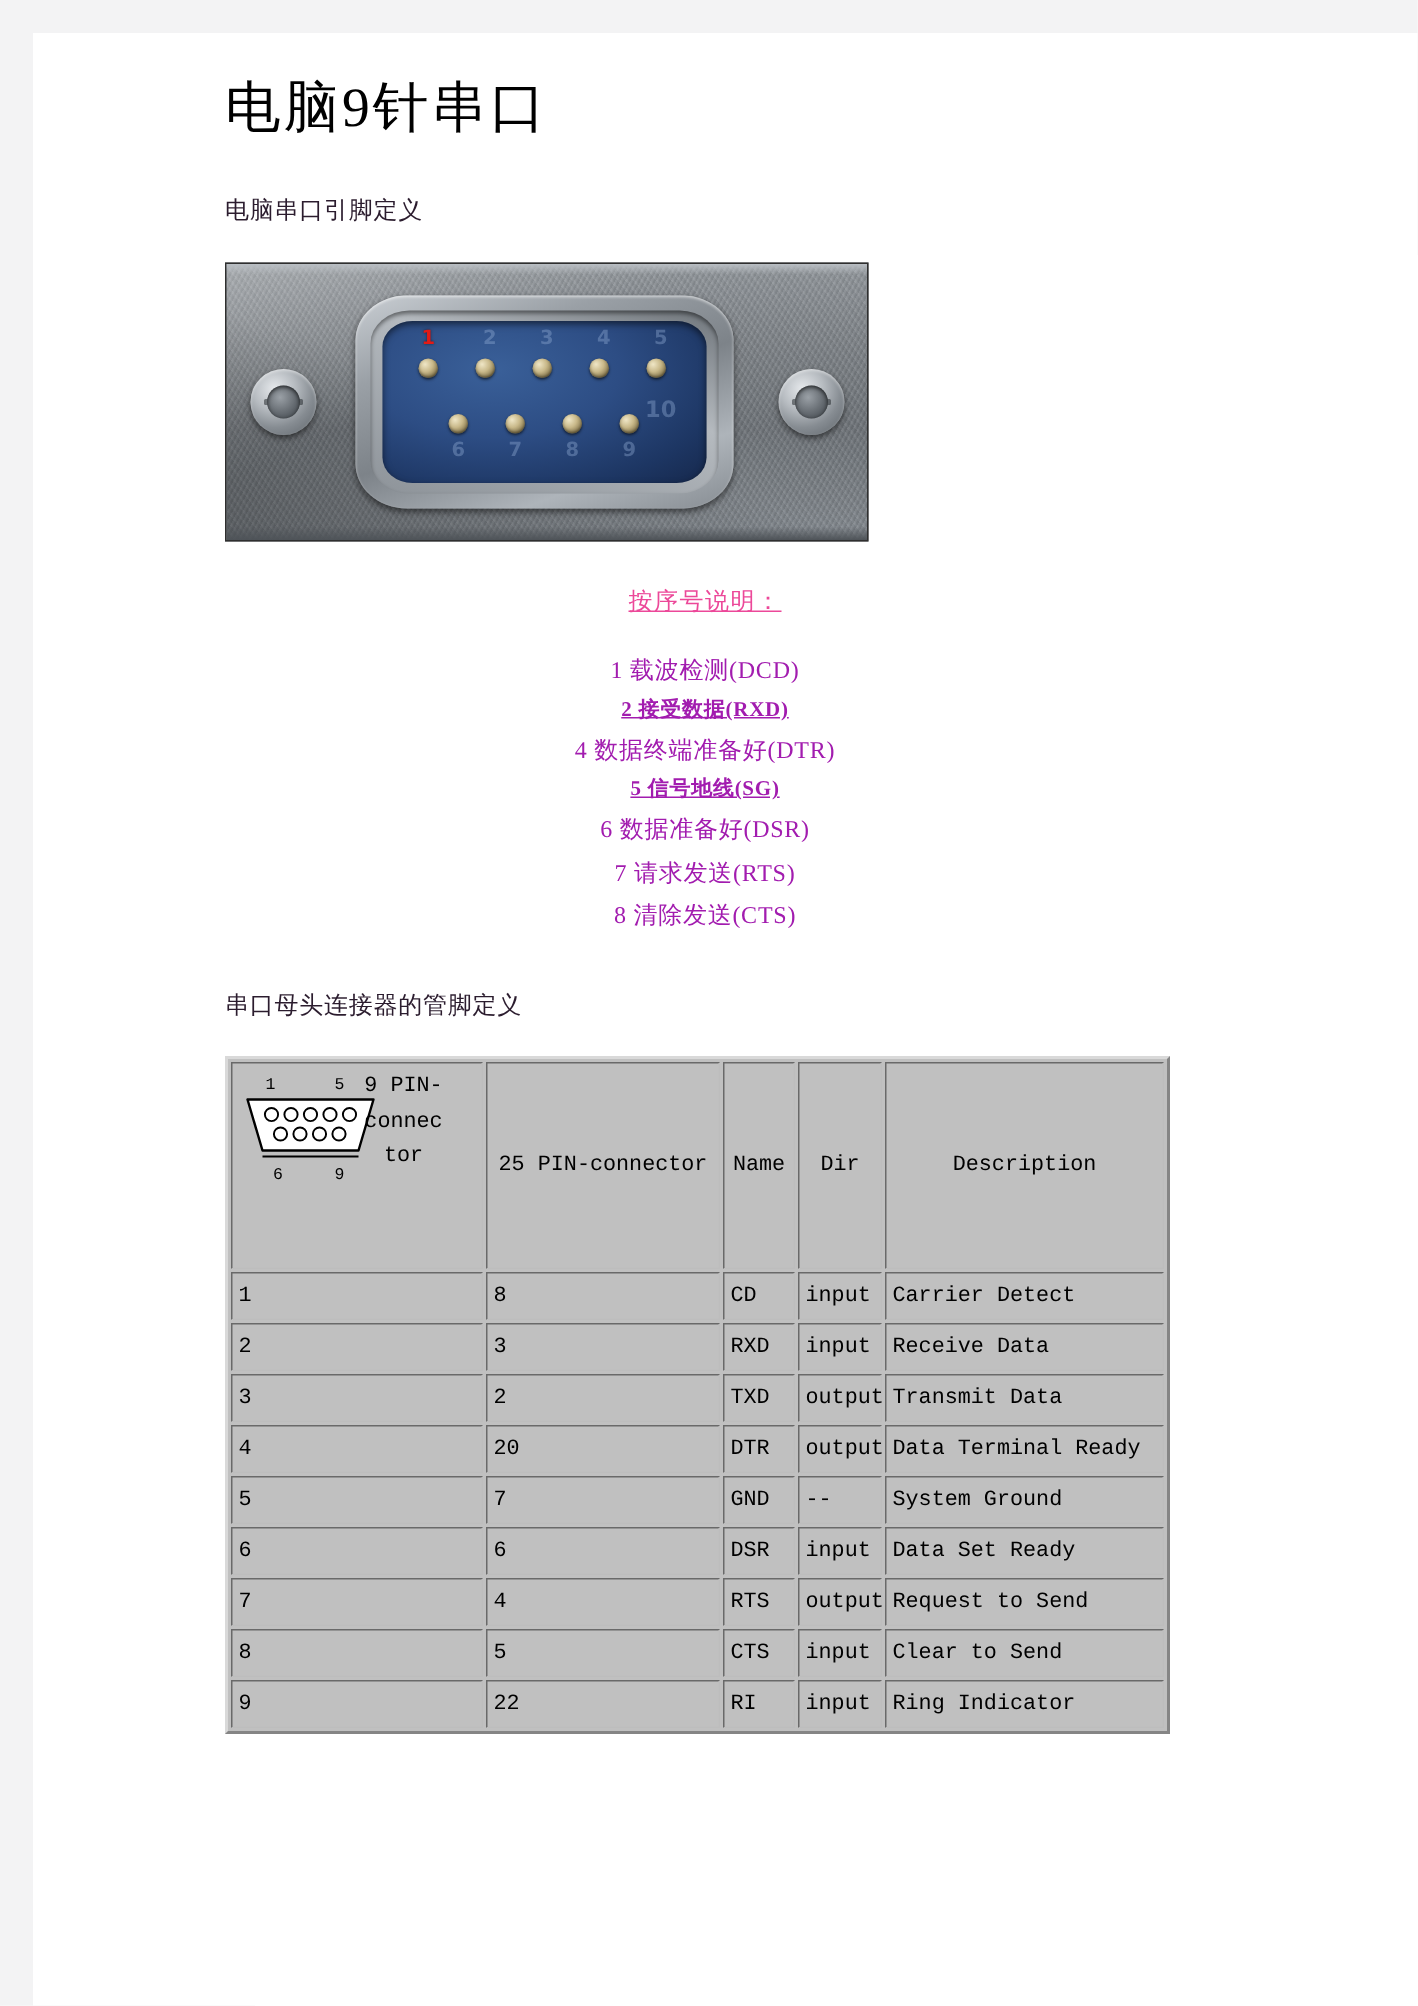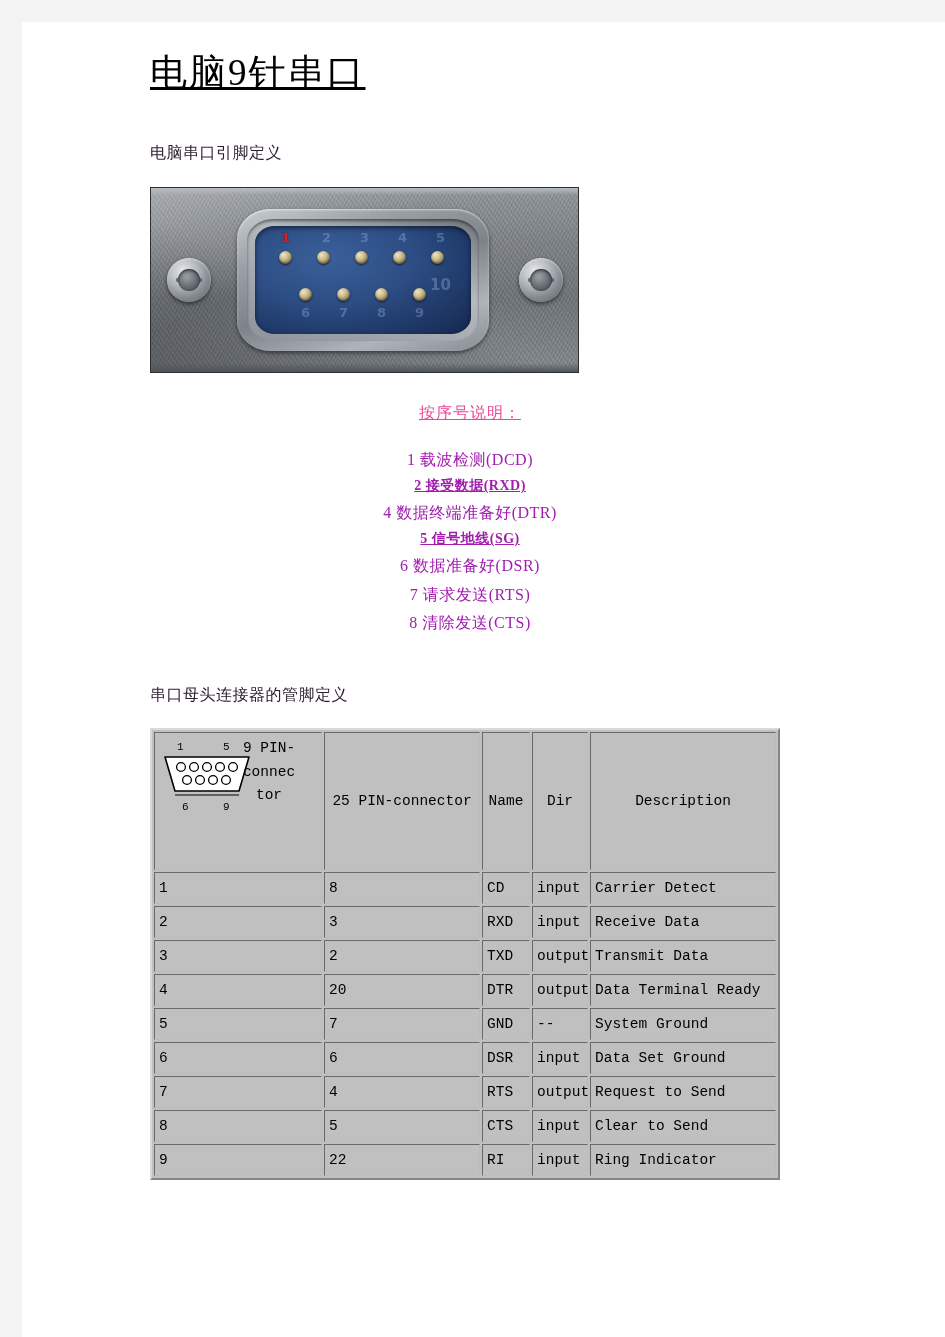--- a/index.html
+++ b/index.html
@@ -30,27 +30,26 @@
 
   
   .doc-title {
     font-family: "Liberation Serif", "DejaVu Serif", serif;
     font-size: 37px;
     font-weight: normal;
     color: #000000;
     letter-spacing: 2px;
     margin: 0 0 0 0;
     line-height: 1.25;
-    text-decoration: underline;
   }
   .section-heading {
     font-family: Liberation Sans, sans-serif;
     font-size: 16px;
     color: #2b1c2e;
-    margin: 46px 0 0 0;
+    margin: 34px 0 0 0;
     line-height: 1.4;
     letter-spacing: 0.5px;
   }
 
   
   .photo-wrap {
     margin-top: 22px;
     width: 429px;
     height: 186px;
     border: 1px solid #2f2f2f;
@@ -366,21 +365,21 @@
           <td>7</td>
           <td>GND</td>
           <td>--</td>
           <td>System Ground</td>
         </tr>
         <tr>
           <td>6</td>
           <td>6</td>
           <td>DSR</td>
           <td>input</td>
-          <td>Data Set Ground</td>
+          <td>Data Set Ready</td>
         </tr>
         <tr>
           <td>7</td>
           <td>4</td>
           <td>RTS</td>
           <td>output</td>
           <td>Request to Send</td>
         </tr>
         <tr>
           <td>8</td>

